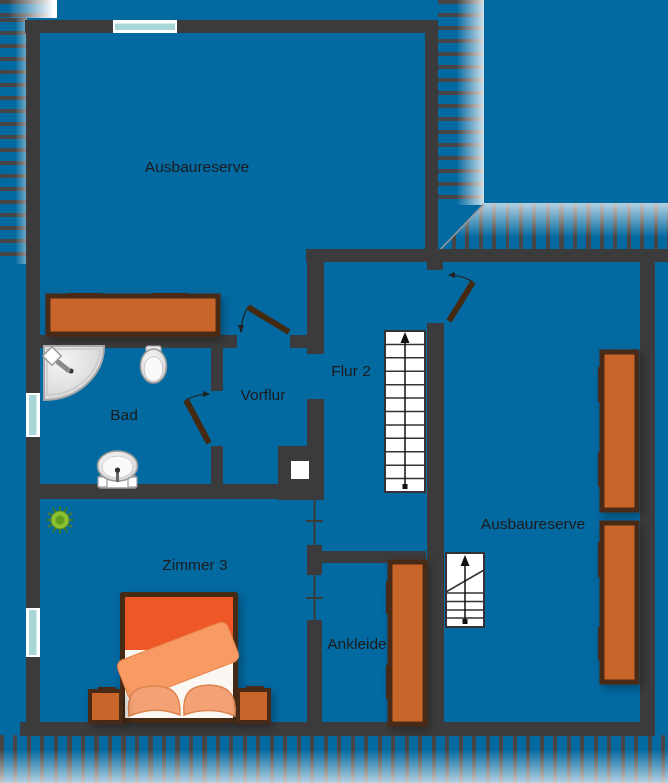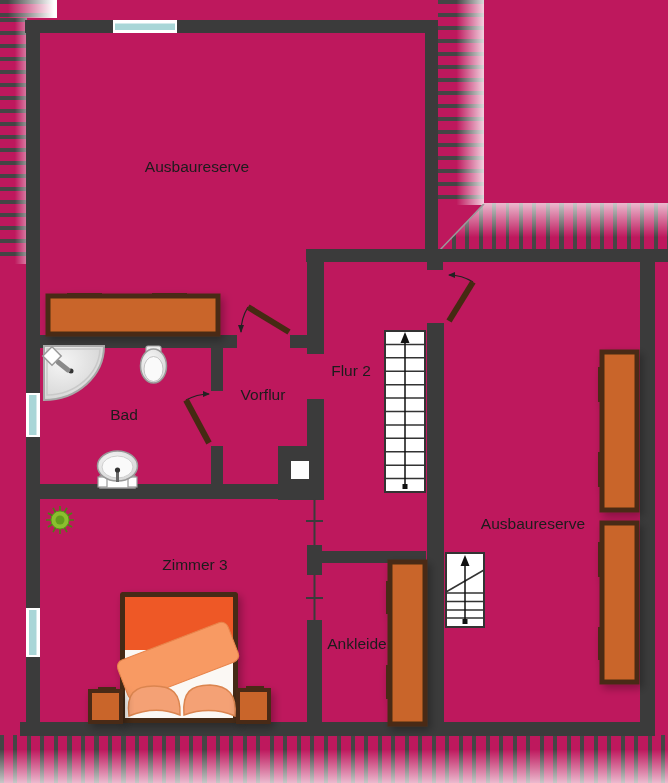--- a/index.html
+++ b/index.html
@@ -1,16 +1,16 @@
 <!DOCTYPE html>
 <html><head>
 <meta charset="utf-8">
 <style>
   html,body{margin:0;padding:0;background:#ffffff;}
-  #stage{position:relative;width:668px;height:783px;background:#be185d;overflow:hidden;
+  #stage{position:relative;width:668px;height:783px;background:#0369a1;overflow:hidden;
          font-family:"Liberation Sans", sans-serif;}
   .hatch{position:absolute;}
   .hatch::after{content:"";position:absolute;inset:0;}
   .h-lines-h{background:repeating-linear-gradient(to bottom,#454545 0 4px,transparent 4px 13px);}
   .h-lines-v{background:repeating-linear-gradient(to right,#454545 0 4px,transparent 4px 13.5px);}
   .hatch-left-top{left:0;top:0;width:57px;height:18px;}
   .hatch-left-top::after{background:linear-gradient(to right,rgba(255,255,255,0) 8px,#fff 54px);}
   .hatch-left{left:0;top:18px;width:27px;height:246px;}
   .hatch-left::after{background:linear-gradient(to right,rgba(255,255,255,0) 55%,rgba(255,255,255,.45) 100%);}
   .hatch-right-v{left:438px;top:0;width:46px;height:205px;}

